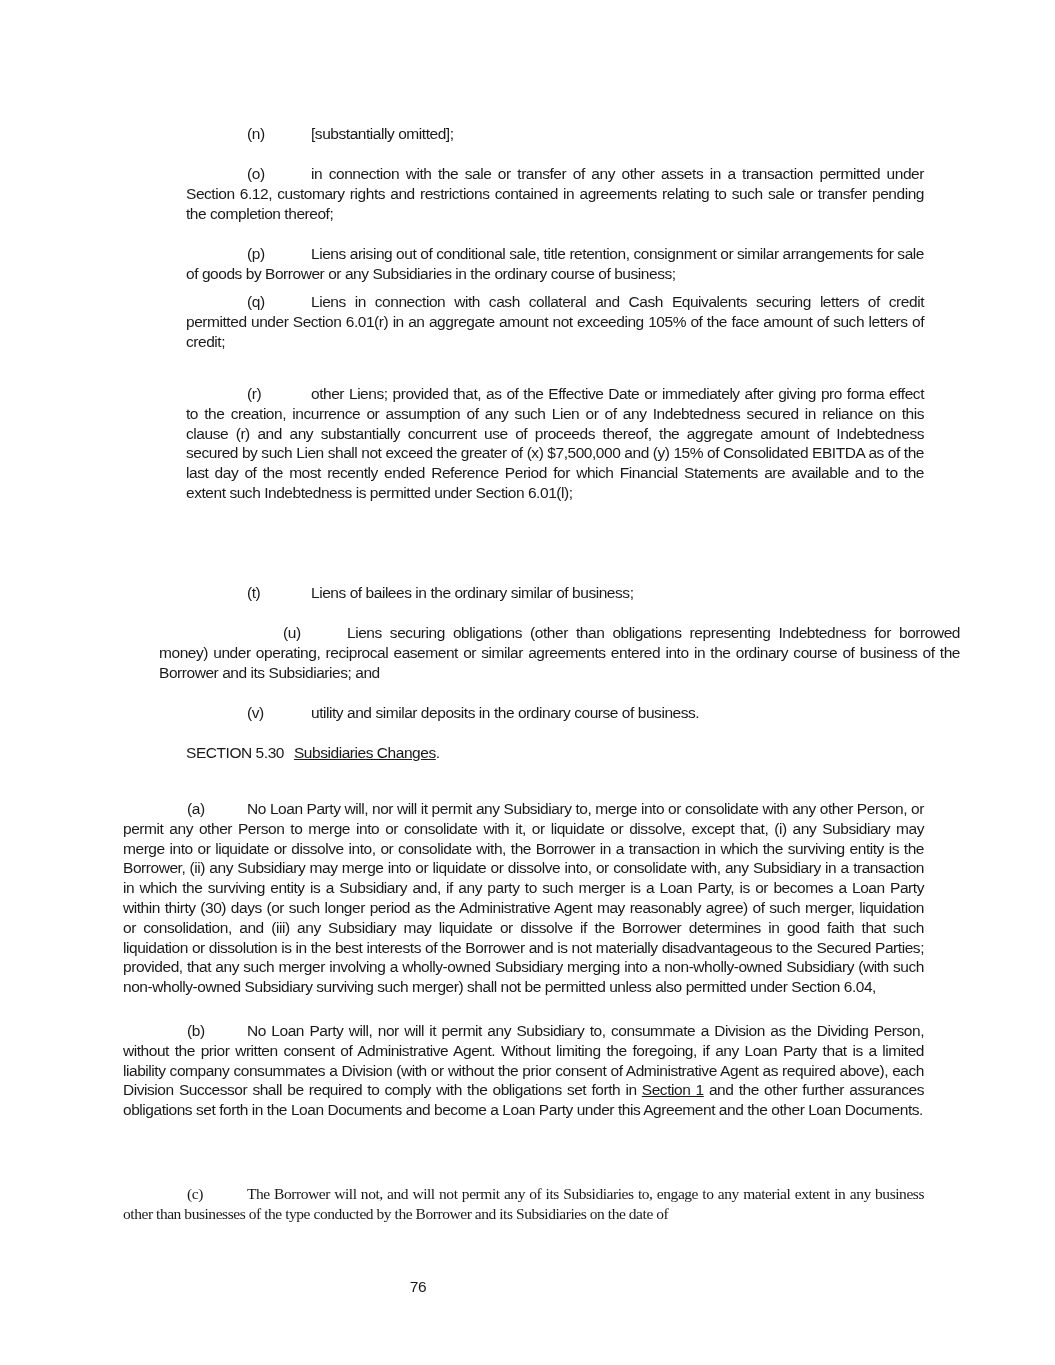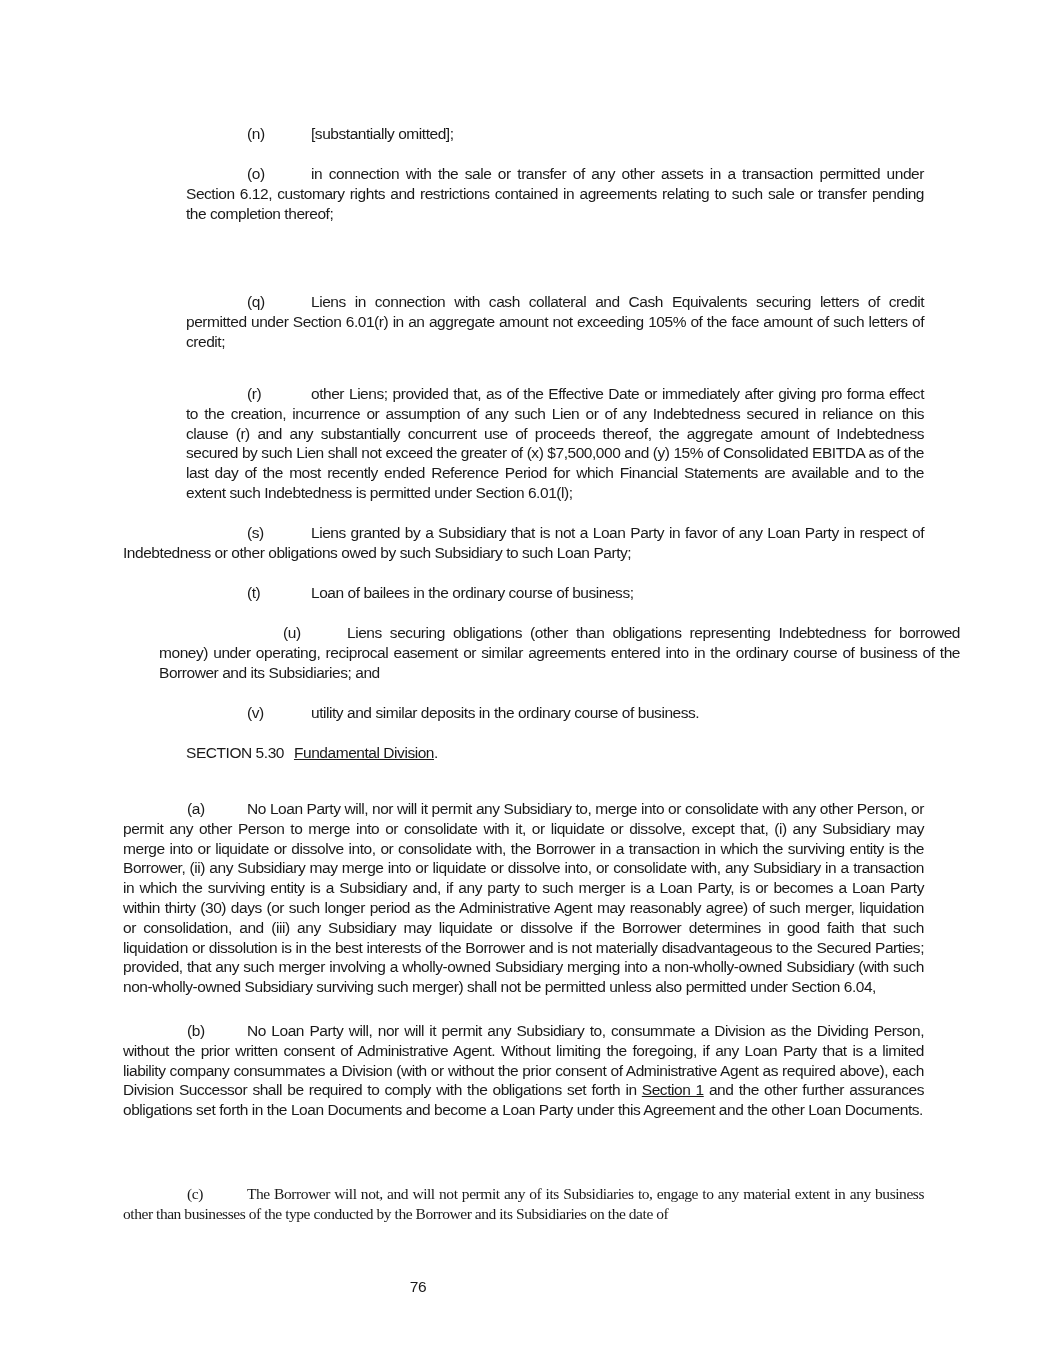--- a/index.html
+++ b/index.html
@@ -30,47 +30,47 @@
 <div class="page">
 
   <div class="single" style="left:247px; top:124px;">
     <span>(n)</span><span style="position:absolute; left:64px; white-space:nowrap;">[substantially omitted];</span>
   </div>
 
   <div class="para block" style="top:164px;">
     <span class="lbl">(o)</span><span class="lbl-space"></span><span>in connection with the sale or transfer of any other assets in a transaction permitted under Section 6.12, customary rights and restrictions contained in agreements relating to such sale or transfer pending the completion thereof;</span>
   </div>
 
+  <div class="para block" style="top:244px;">
+    <span class="lbl">(p)</span><span class="lbl-space"></span><span>Liens arising out of conditional sale, title retention, consignment or similar arrangements for sale of goods by Borrower or any Subsidiaries in the ordinary course of business;</span>
+  </div>
 
   <div class="para block" style="top:292px;">
     <span class="lbl">(q)</span><span class="lbl-space"></span><span>Liens in connection with cash collateral and Cash Equivalents securing letters of credit permitted under Section 6.01(r) in an aggregate amount not exceeding 105% of the face amount of such letters of credit;</span>
   </div>
 
   <div class="para block" style="top:384px;">
     <span class="lbl">(r)</span><span class="lbl-space"></span><span>other Liens; </span><span class="ital">provided</span><span> that, as of the Effective Date or immediately after giving pro forma effect to the creation, incurrence or assumption of any such Lien or of any Indebtedness secured in reliance on this clause (r) and any substantially concurrent use of proceeds thereof, the aggregate amount of Indebtedness secured by such Lien shall not exceed the greater of (x) $7,500,000 and (y) 15% of Consolidated EBITDA as of the last day of the most recently ended Reference Period for which Financial Statements are available and to the extent such Indebtedness is permitted under Section 6.01(l);</span>
   </div>
 
-  <div class="para full" style="top:523px;">
-    <span class="lbl">(s)</span><span class="lbl-space"></span><span>Liens granted by a Subsidiary that is not a Loan Party in favor of any Loan Party in respect of Indebtedness or other obligations owed by such Subsidiary to such Loan Party;</span>
-  </div>
 
   <div class="single" style="left:247px; top:583px;">
-    <span>(t)</span><span style="position:absolute; left:64px; white-space:nowrap;">Loan of bailees in the ordinary course of business;</span>
+    <span>(t)</span><span style="position:absolute; left:64px; white-space:nowrap;">Liens of bailees in the ordinary similar of business;</span>
   </div>
 
   <div class="para full" style="top:623px;margin-left:36px;">
     <span class="lbl">(u)</span><span class="lbl-space"></span><span>Liens securing obligations (other than obligations representing Indebtedness for borrowed money) under operating, reciprocal easement or similar agreements entered into in the ordinary course of business of the Borrower and its Subsidiaries; and</span>
   </div>
 
   <div class="single" style="left:247px; top:703px;">
     <span>(v)</span><span style="position:absolute; left:64px; white-space:nowrap;">utility and similar deposits in the ordinary course of business.</span>
   </div>
 
   <div class="single" style="left:186px; top:743px;">
-    <span>SECTION 5.30</span><span style="display:inline-block; width:10px;"></span><span class="u">Fundamental Division</span><span>.</span>
+    <span>SECTION 5.30</span><span style="display:inline-block; width:10px;"></span><span class="u">Subsidiaries Changes</span><span>.</span>
   </div>
 
   <div class="para full full-b" style="top:799px;">
     <span class="lbl">(a)</span><span class="lbl-space"></span><span>No Loan Party will, nor will it permit any Subsidiary to, merge into or consolidate with any other Person, or permit any other Person to merge into or consolidate with it, or liquidate or dissolve, except that, (i) any Subsidiary may merge into or liquidate or dissolve into, or consolidate with, the Borrower in a transaction in which the surviving entity is the Borrower, (ii) any Subsidiary may merge into or liquidate or dissolve into, or consolidate with, any Subsidiary in a transaction in which the surviving entity is a Subsidiary and, if any party to such merger is a Loan Party, is or becomes a Loan Party within thirty (30) days (or such longer period as the Administrative Agent may reasonably agree) of such merger, liquidation or consolidation, and (iii) any Subsidiary may liquidate or dissolve if the Borrower determines in good faith that such liquidation or dissolution is in the best interests of the Borrower and is not materially disadvantageous to the Secured Parties; </span><span class="ital">provided</span><span>, that any such merger involving a wholly-owned Subsidiary merging into a non-wholly-owned Subsidiary (with such non-wholly-owned Subsidiary surviving such merger) shall not be permitted unless also permitted under Section 6.04,</span>
   </div>
 
   <div class="para full full-b" style="top:1021px;">
     <span class="lbl">(b)</span><span class="lbl-space"></span><span>No Loan Party will, nor will it permit any Subsidiary to, consummate a Division as the Dividing Person, without the prior written consent of Administrative Agent. Without limiting the foregoing, if any Loan Party that is a limited liability company consummates a Division (with or without the prior consent of Administrative Agent as required above), each Division Successor shall be required to comply with the obligations set forth in </span><span class="u">Section 1</span><span> and the other further assurances obligations set forth in the Loan Documents and become a Loan Party under this Agreement and the other Loan Documents.</span>
   </div>
 

